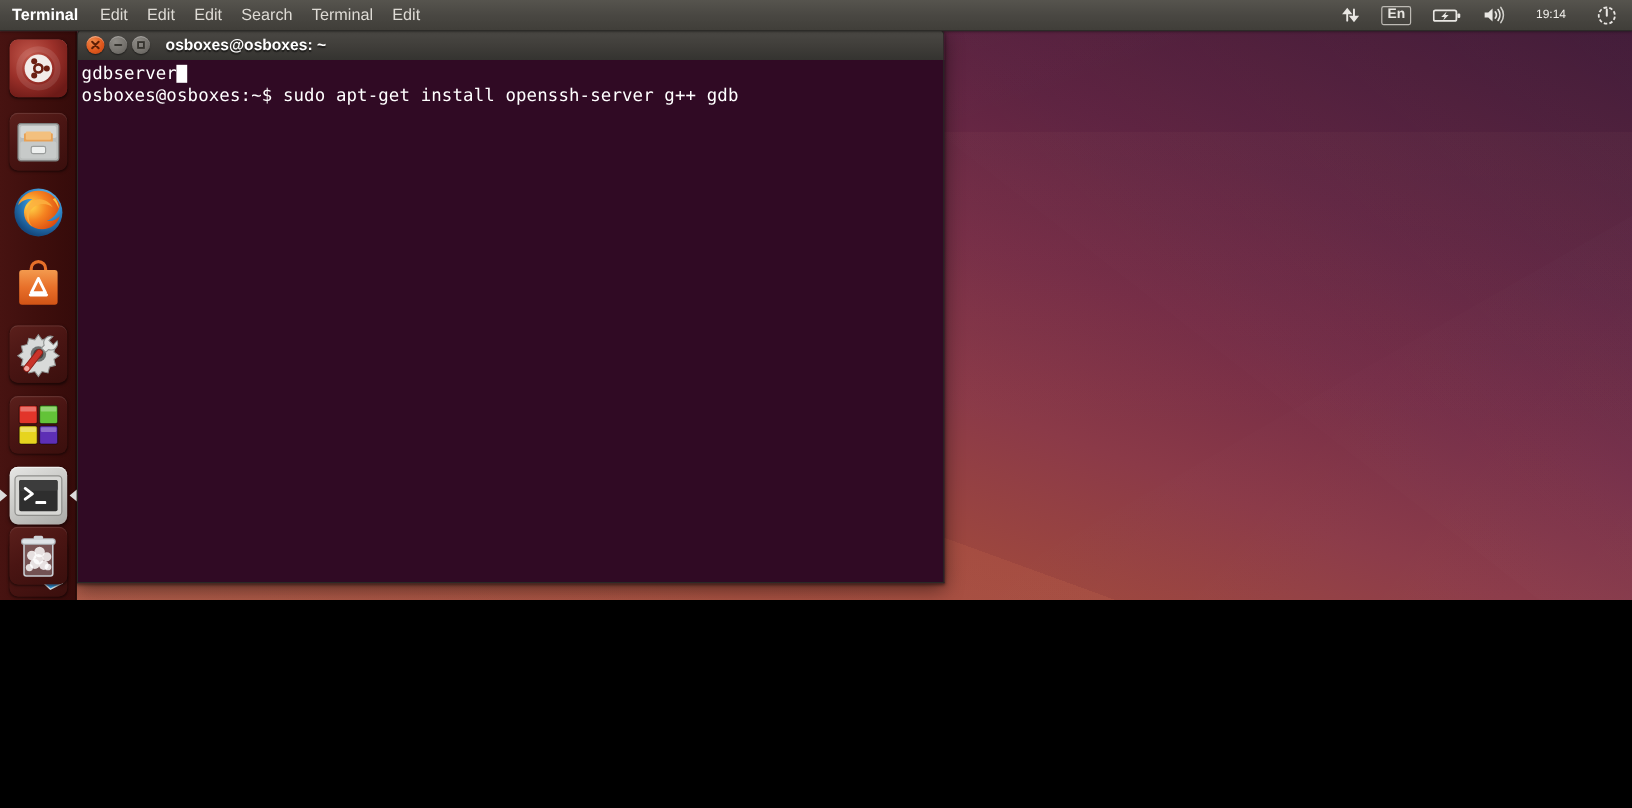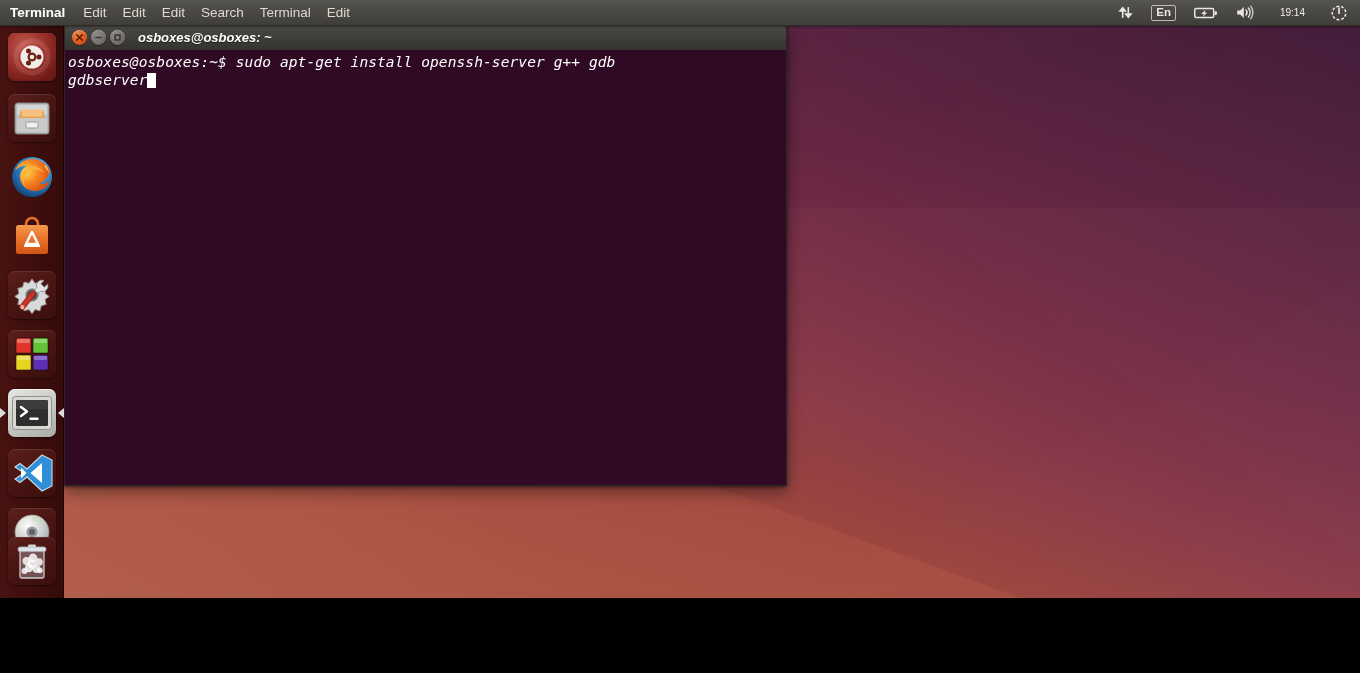--- a/index.html
+++ b/index.html
@@ -9,21 +9,21 @@
     background: #000;
   }
   body {
     font-family: "Liberation Sans", sans-serif;
     -webkit-font-smoothing: antialiased;
   }
 
   #screen {
     position: relative;
     width: 1360px;
-    height: 598px;
+    height: 500px;
     overflow: hidden;
     background: #8d4a42;
     user-select: none;
   }
 
   
   #wallpaper {
     position: absolute;
     inset: 0;
     background:
@@ -204,21 +204,20 @@
   
   #term-window {
     position: absolute;
     left: 64px;
     top: 24px;
     width: 723px;
     height: 462px;
     z-index: 20;
     box-shadow: 0 5px 16px rgba(0,0,0,0.45), 0 1px 3px rgba(0,0,0,0.5);
     border-radius: 5px 5px 0 0;
-    font-style: italic;
   }
   #term-titlebar {
     height: 26px;
     border-radius: 5px 5px 0 0;
     background: linear-gradient(180deg, #4b4945 0%, #403e3a 52%, #343330 100%);
     border: 1px solid #2a2926;
     border-bottom: none;
     display: flex;
     align-items: center;
     box-sizing: border-box;
@@ -544,18 +543,18 @@
       </div>
       <div class="win-btn max">
         <svg class="win-glyph" width="9" height="9" viewBox="0 0 10 10" aria-hidden="true">
           <rect x="2.3" y="2.3" width="5.4" height="5.4" fill="none" stroke="#36342f" stroke-width="1.7"></rect>
         </svg>
       </div>
       <div class="win-title">osboxes@osboxes: ~</div>
     </div>
 
     <div id="term-body">
+      <div class="term-line"><span>gdbserver</span><span class="cursor-block"></span></div>
       <div class="term-line">osboxes@osboxes:~$ sudo apt-get install openssh-server g++ gdb</div>
-      <div class="term-line"><span>gdbserver</span><span class="cursor-block"></span></div>
     </div>
   </div>
 
 </div>
 
 </body></html>

